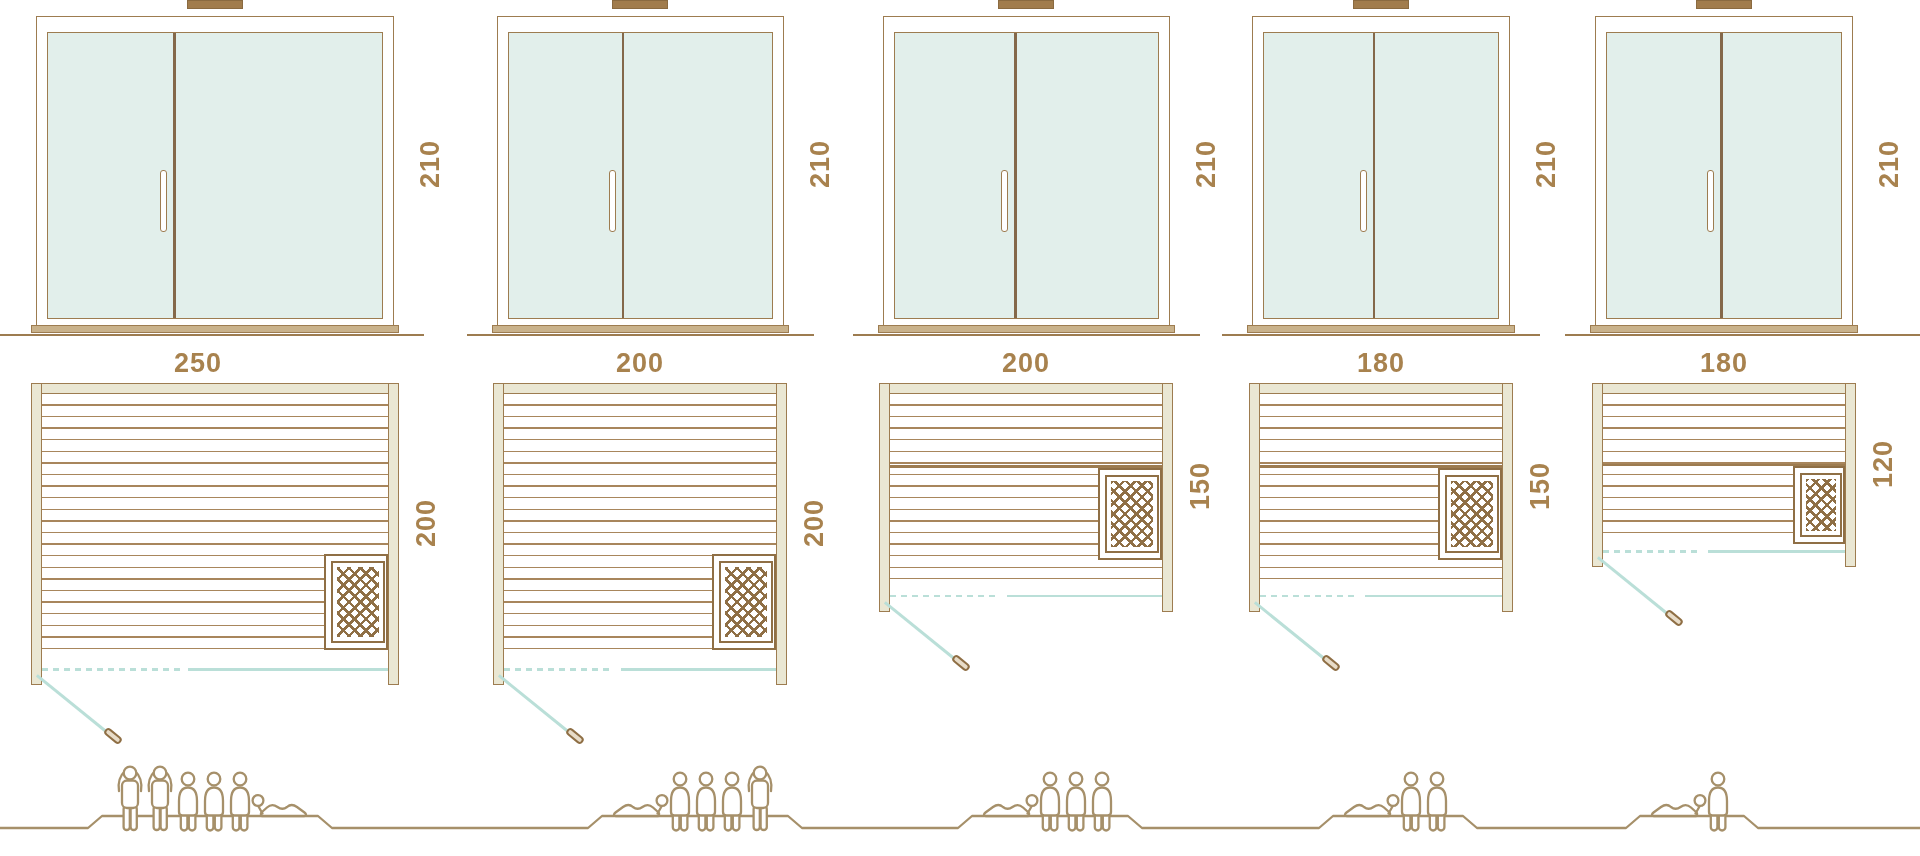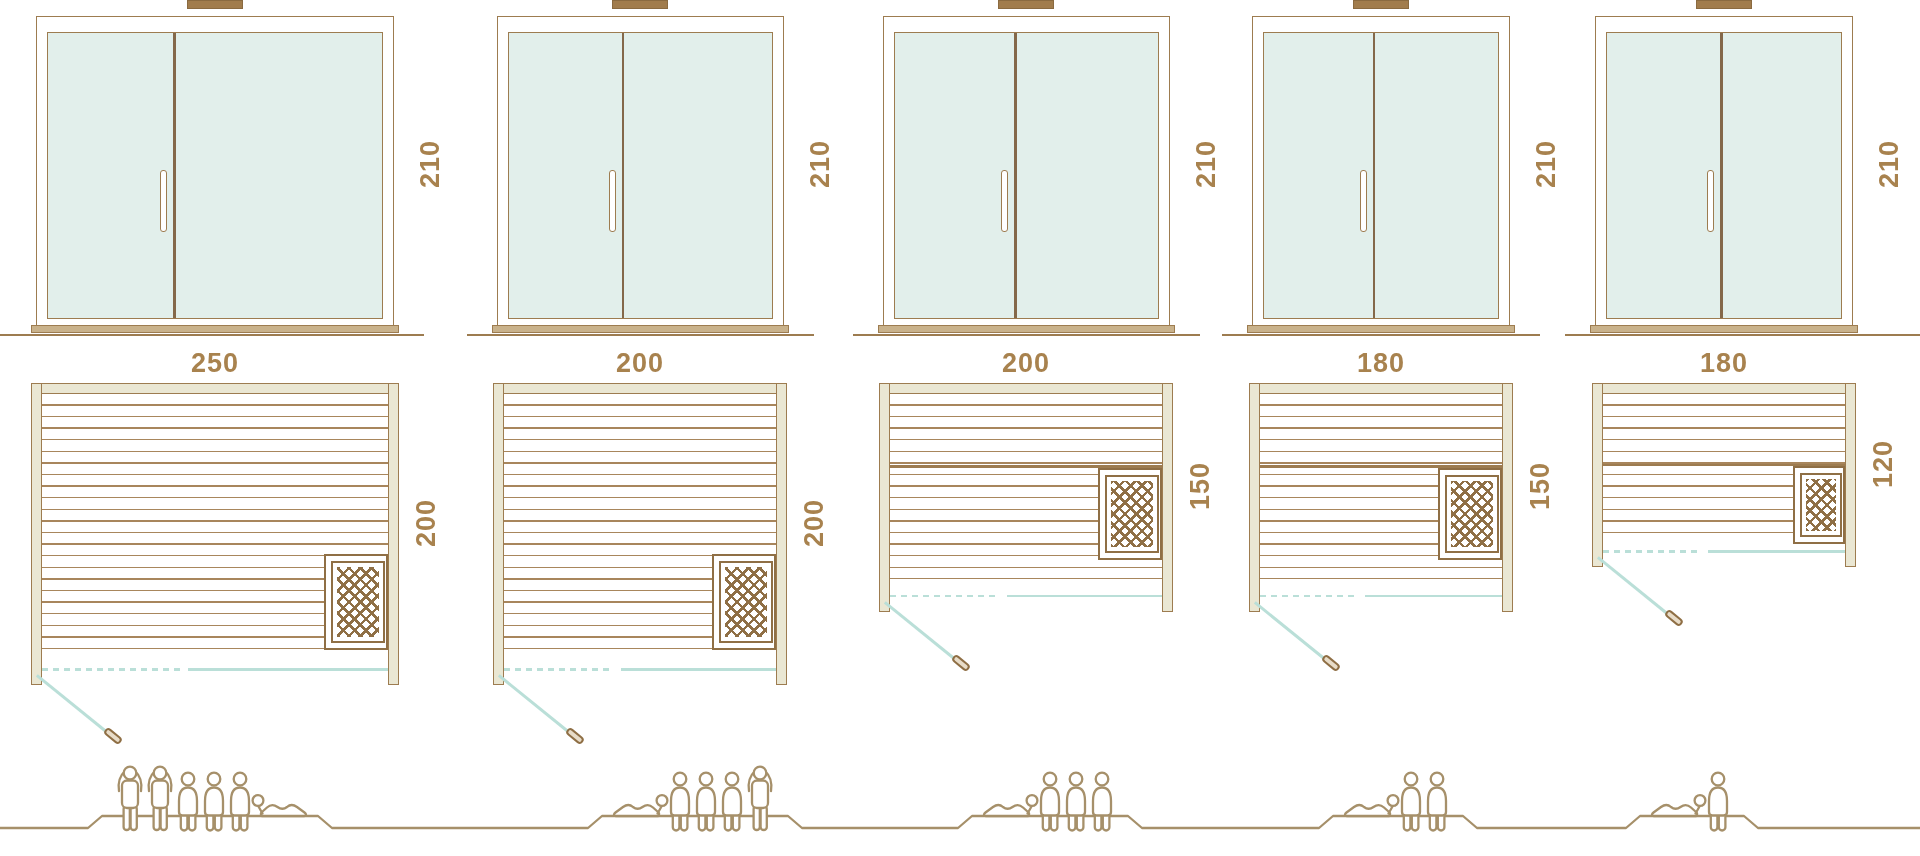--- a/index.html
+++ b/index.html
@@ -45,21 +45,21 @@
 
   <section class="sauna">
     <div class="abs topbar" style="left: 187px; top: 0px; width: 56px; height: 9px;"></div>
     <div class="abs eframe" style="left: 35.625px; top: 16px; width: 358.75px; height: 310px;"></div>
     <div class="abs eglass" style="left: 46.625px; top: 32px; width: 336.75px; height: 287px;"></div>
     <div class="abs edivider" style="left: 173.39px; top: 33px; width: 2.5px; height: 285px;"></div>
     <div class="abs ehandle" style="left: 160.39px; top: 170px; width: 7px; height: 62px;"></div>
     <div class="abs esill" style="left: 30.625px; top: 325px; width: 368.75px; height: 8px;"></div>
     <div class="abs efloor" style="left: 0px; top: 334px; width: 424.375px; height: 1.7px;"></div>
     <div class="abs dim rot hlabel" style="left: 370.375px; top: 150px; width: 120px;">210</div>
-    <div class="abs dim wlabel" style="left: 155px; top: 349px; width: 120px;">250</div>
+    <div class="abs dim wlabel" style="left: 138px; top: 349px; width: 120px;">250</div>
     <div class="abs wall wallTop" style="left: 31.25px; top: 383px; width: 367.5px; height: 11px;"></div>
     <div class="abs wall wallLeft" style="left: 31.25px; top: 383px; width: 11px; height: 302px;"></div>
     <div class="abs wall wallRight" style="left: 387.75px; top: 383px; width: 11px; height: 302px;"></div>
     <div class="abs interior" style="left: 42.25px; top: 394px; width: 345.5px; height: 258px;"></div>
 
     <div class="abs guard" style="left: 323.75px; top: 554px; width: 64px; height: 96px;"></div>
     <div class="abs hbox" style="left: 330.75px; top: 561px; width: 54px; height: 82px;"></div>
     <div class="abs mesh" style="left: 336.75px; top: 567px; width: 42px; height: 70px;"></div>
     <div class="abs gdash" style="left: 42.25px; top: 668px; width: 138.2px; height: 2.6px;"></div>
     <div class="abs gsolid" style="left: 188.45px; top: 668px; width: 199.3px; height: 2.6px;"></div>

